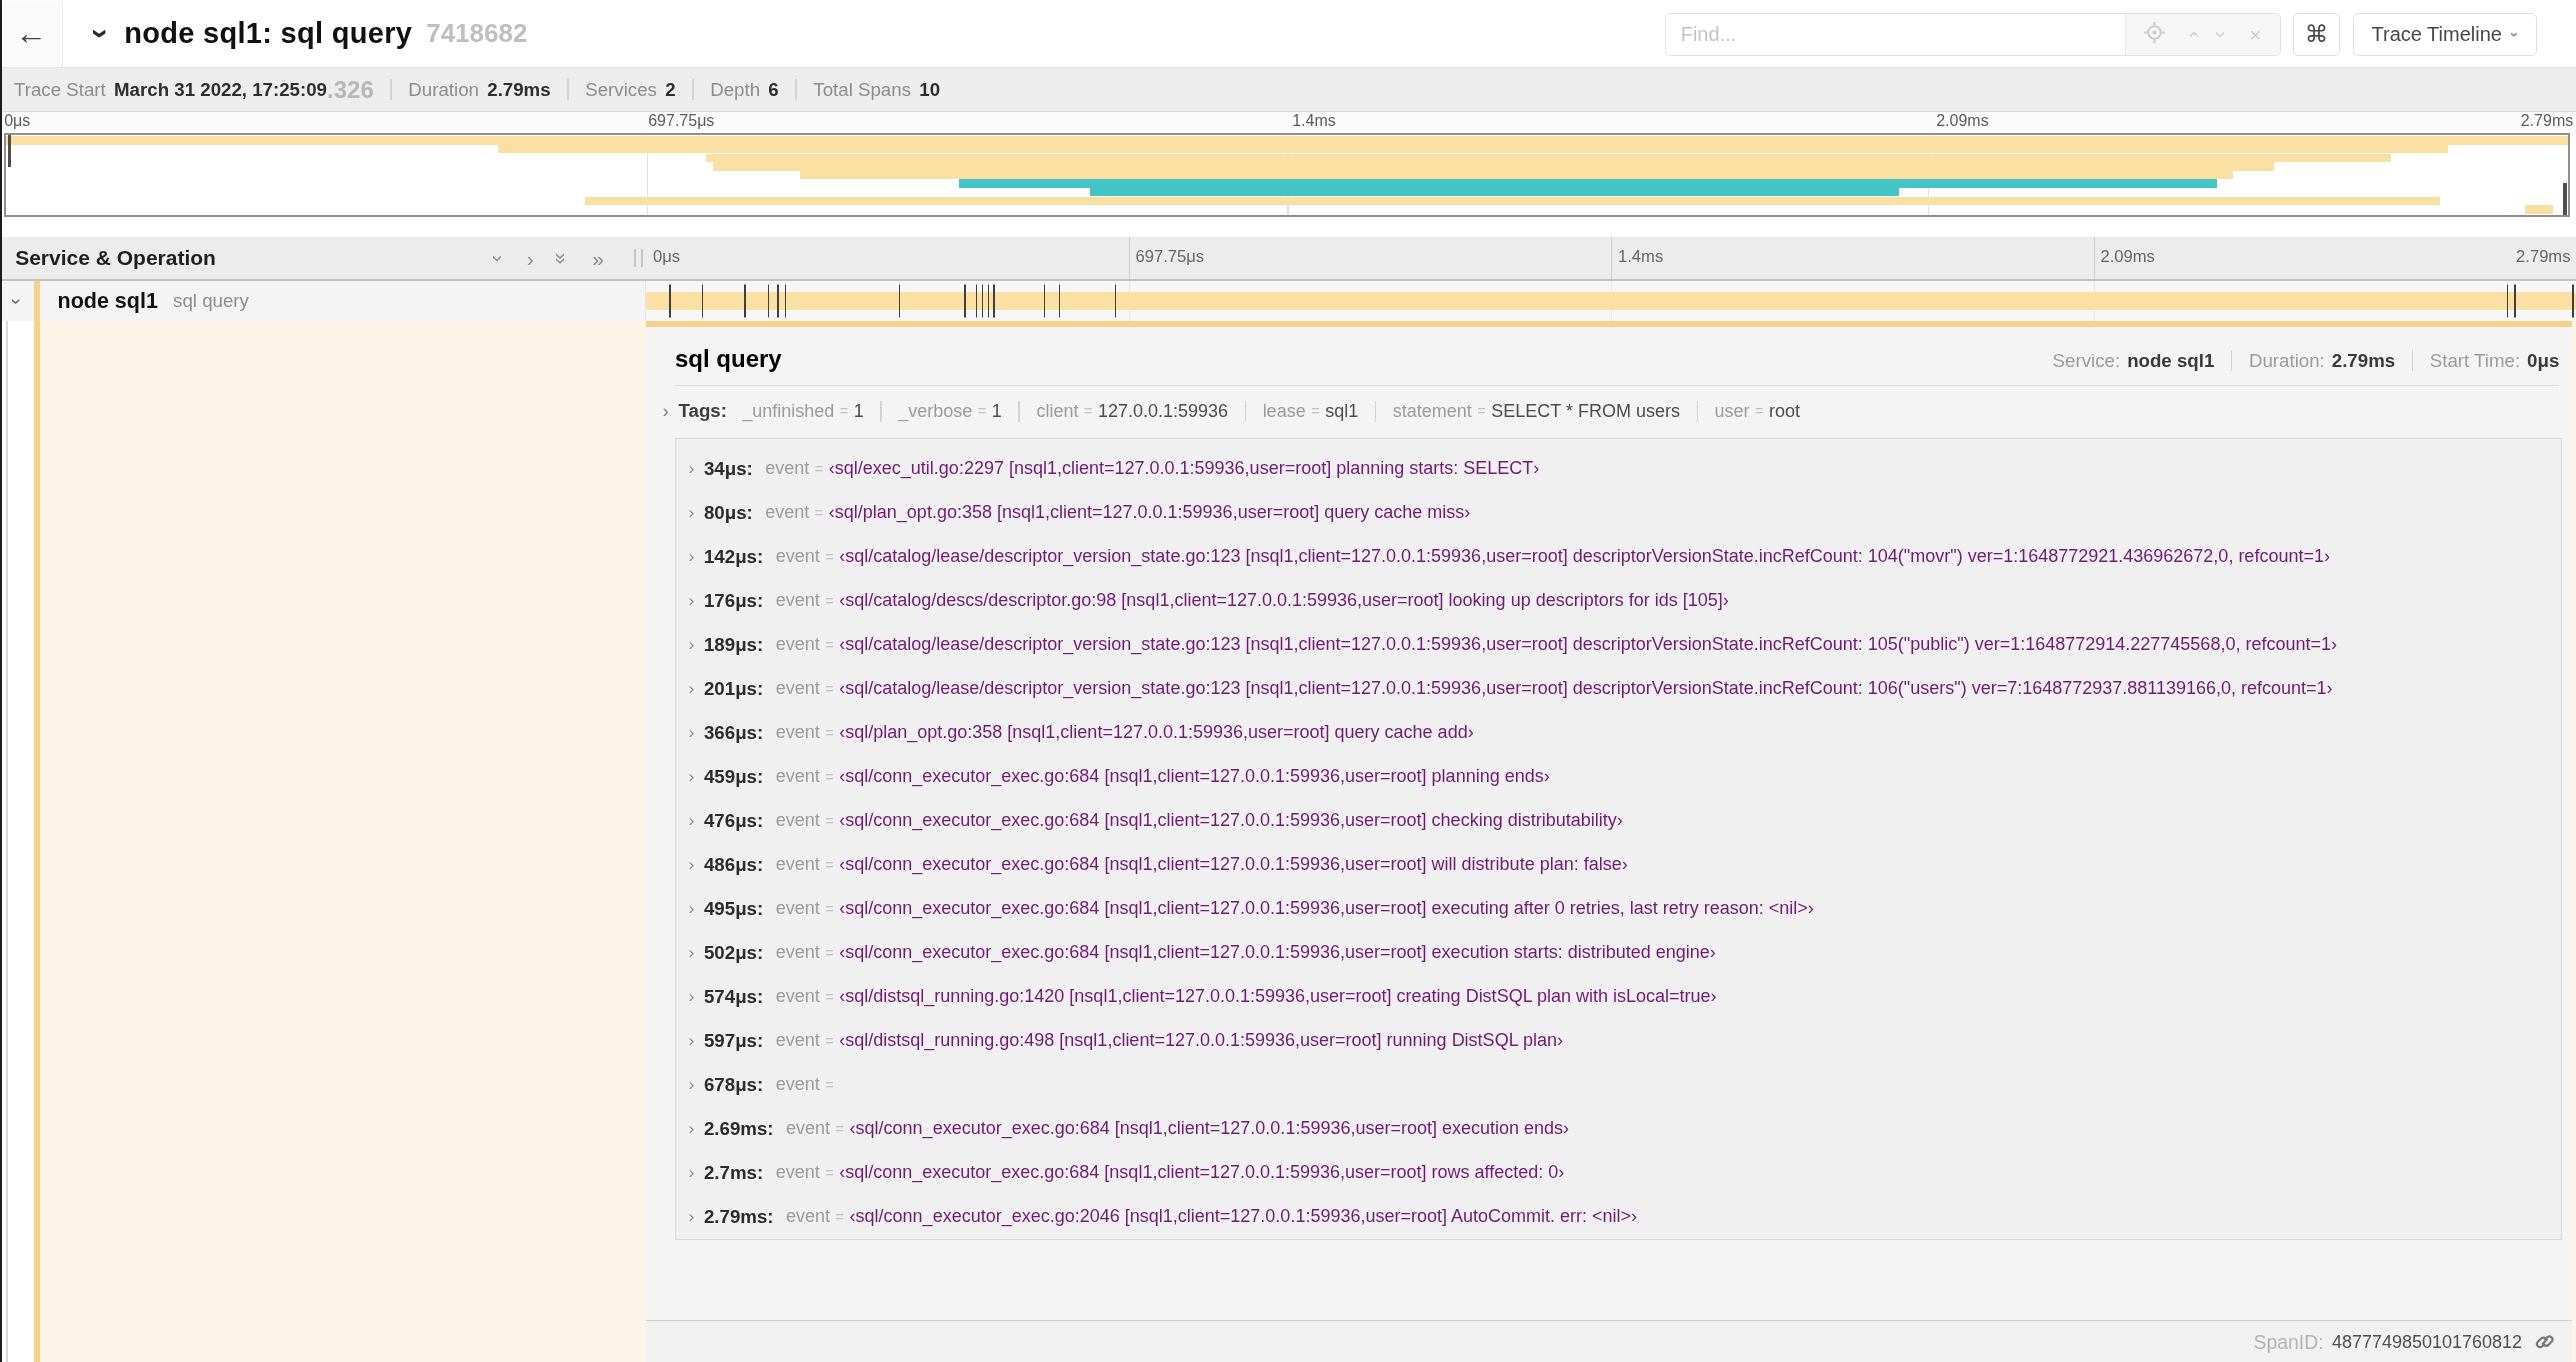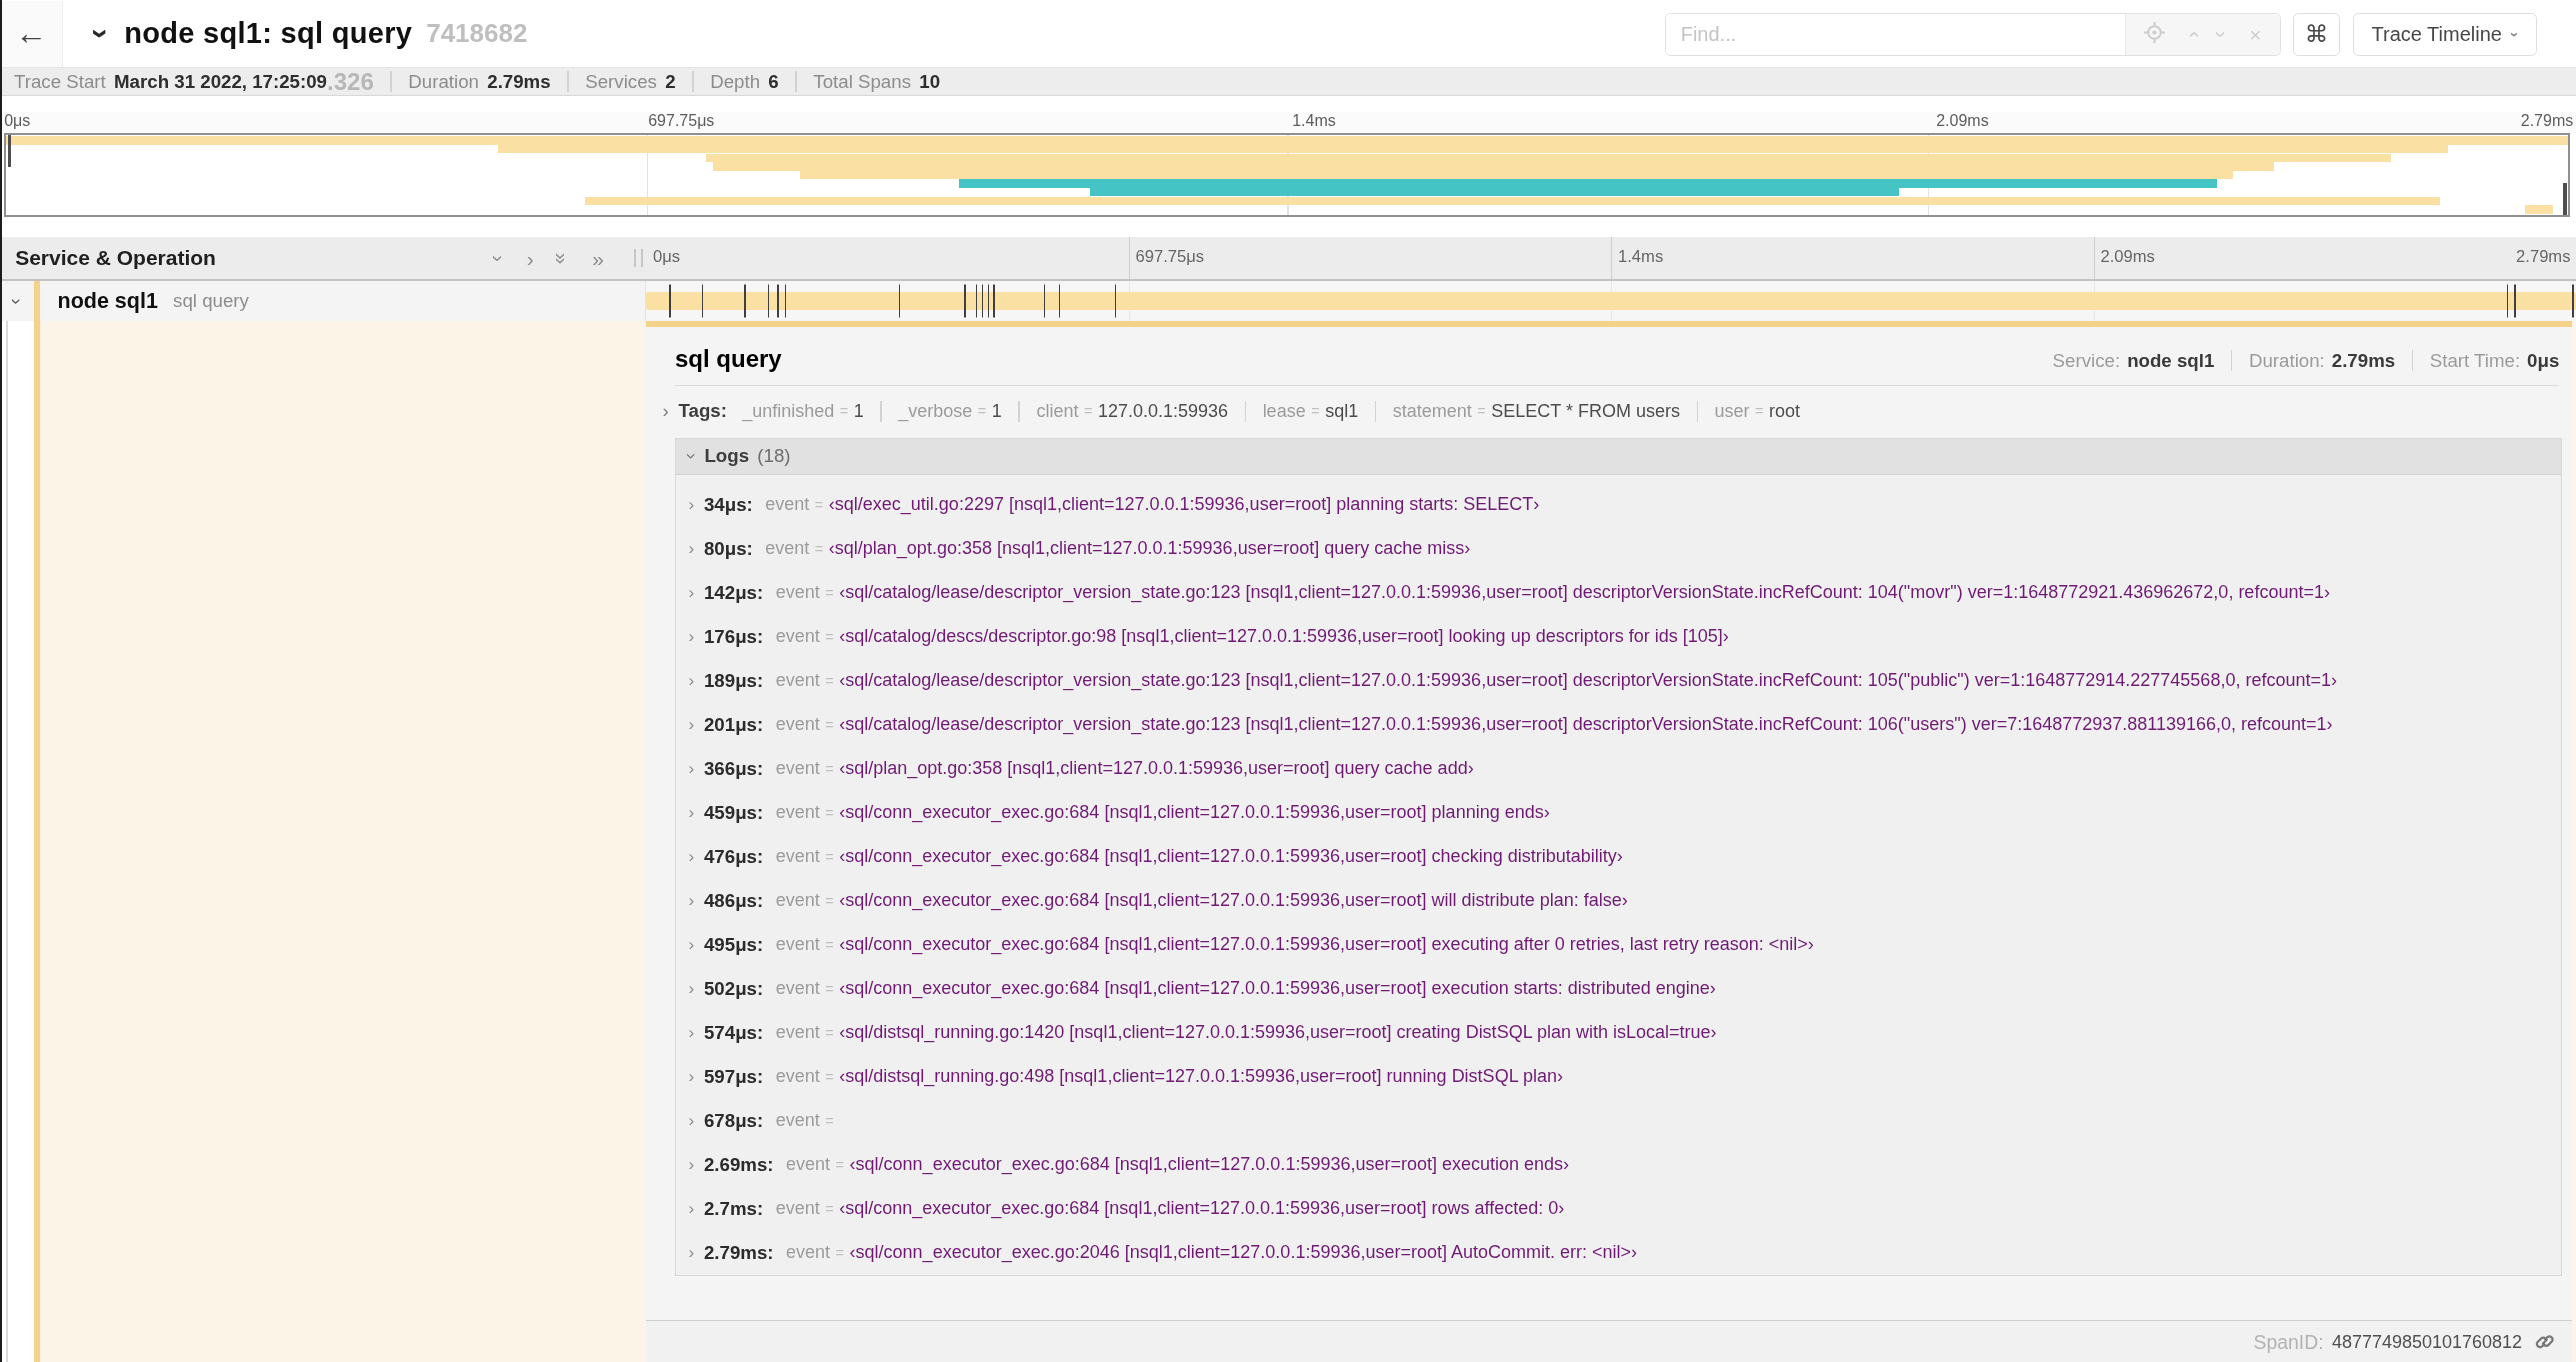--- a/index.html
+++ b/index.html
@@ -25,21 +25,21 @@
   .addon-ic{color:#cdcdcd;font-size:21px;line-height:1;cursor:pointer;}
   .rot90{display:inline-block;transform:rotate(90deg);}
   .rotm90{display:inline-block;transform:rotate(-90deg);}
   .sqbtn{width:47px;border:1.4px solid #dedede;border-radius:5.5px;background:#fff;display:flex;
     align-items:center;justify-content:center;font-size:23.5px;color:#474747;cursor:pointer;box-sizing:border-box;}
   .ttbtn{border:1.4px solid #dedede;border-radius:5.5px;background:#fff;display:flex;align-items:center;
     padding:0 18px;gap:11px;font-size:20px;color:#474747;cursor:pointer;box-sizing:border-box;}
   .ttbtn .caret{color:#8a8a8a;font-size:15.2px;font-weight:bold;transform:rotate(90deg);}
 
   
-  .sumbar{position:absolute;left:0;top:68px;width:2576px;height:28px;background:#ededed;
+  .sumbar{position:absolute;left:0;top:68px;width:2576px;height:44px;background:#ededed;
     border-bottom:1.4px solid #d9d9d9;display:flex;align-items:center;box-sizing:border-box;padding-left:14px;}
   .sum-label{color:#8c8c8c;font-size:18.7px;margin-right:8.3px;}
   .sum-value{color:#2e2e2e;font-size:18.7px;font-weight:bold;}
   .sum-suffix{color:#b7b7b7;font-size:24px;font-weight:bold;}
   .vdiv{width:1.4px;height:21px;background:#d2d2d2;margin:0 16.6px;display:inline-block;}
 
   
   .mm-labels{position:absolute;left:0;top:112px;width:2576px;height:21px;background:#fbfbfb;}
   .mm-canvas{position:absolute;left:4.2px;top:133px;width:2566px;height:84px;background:#fff;
     border:2.1px solid #8f8f8f;box-sizing:border-box;cursor:crosshair;}
@@ -325,25 +325,20 @@
             <span class="tag-eq">=</span>
             <span class="tag-val">SELECT * FROM users</span>
             <span class="vdiv"></span>
             <span class="tag-key">user</span>
             <span class="tag-eq">=</span>
             <span class="tag-val">root</span>
           </span>
       </div>
 
       <div class="logs-box">
-        <div class="logs-hdr">
-          <span class="acc-chev rot90">›</span>
-          <span class="logs-title">Logs</span>
-          <span class="logs-count">(18)</span>
-        </div>
         <div class="logs-list" id="logs-list">
             <div class="log-row">
               <span class="log-chev">›</span>
               <span class="log-time">34μs:</span>
               <span class="log-key">event</span>
               <span class="log-eq">=</span>
               <span class="log-val">‹sql/exec_util.go:2297 [nsql1,client=127.0.0.1:59936,user=root] planning starts: SELECT›</span>
             </div>
             <div class="log-row">
               <span class="log-chev">›</span>

